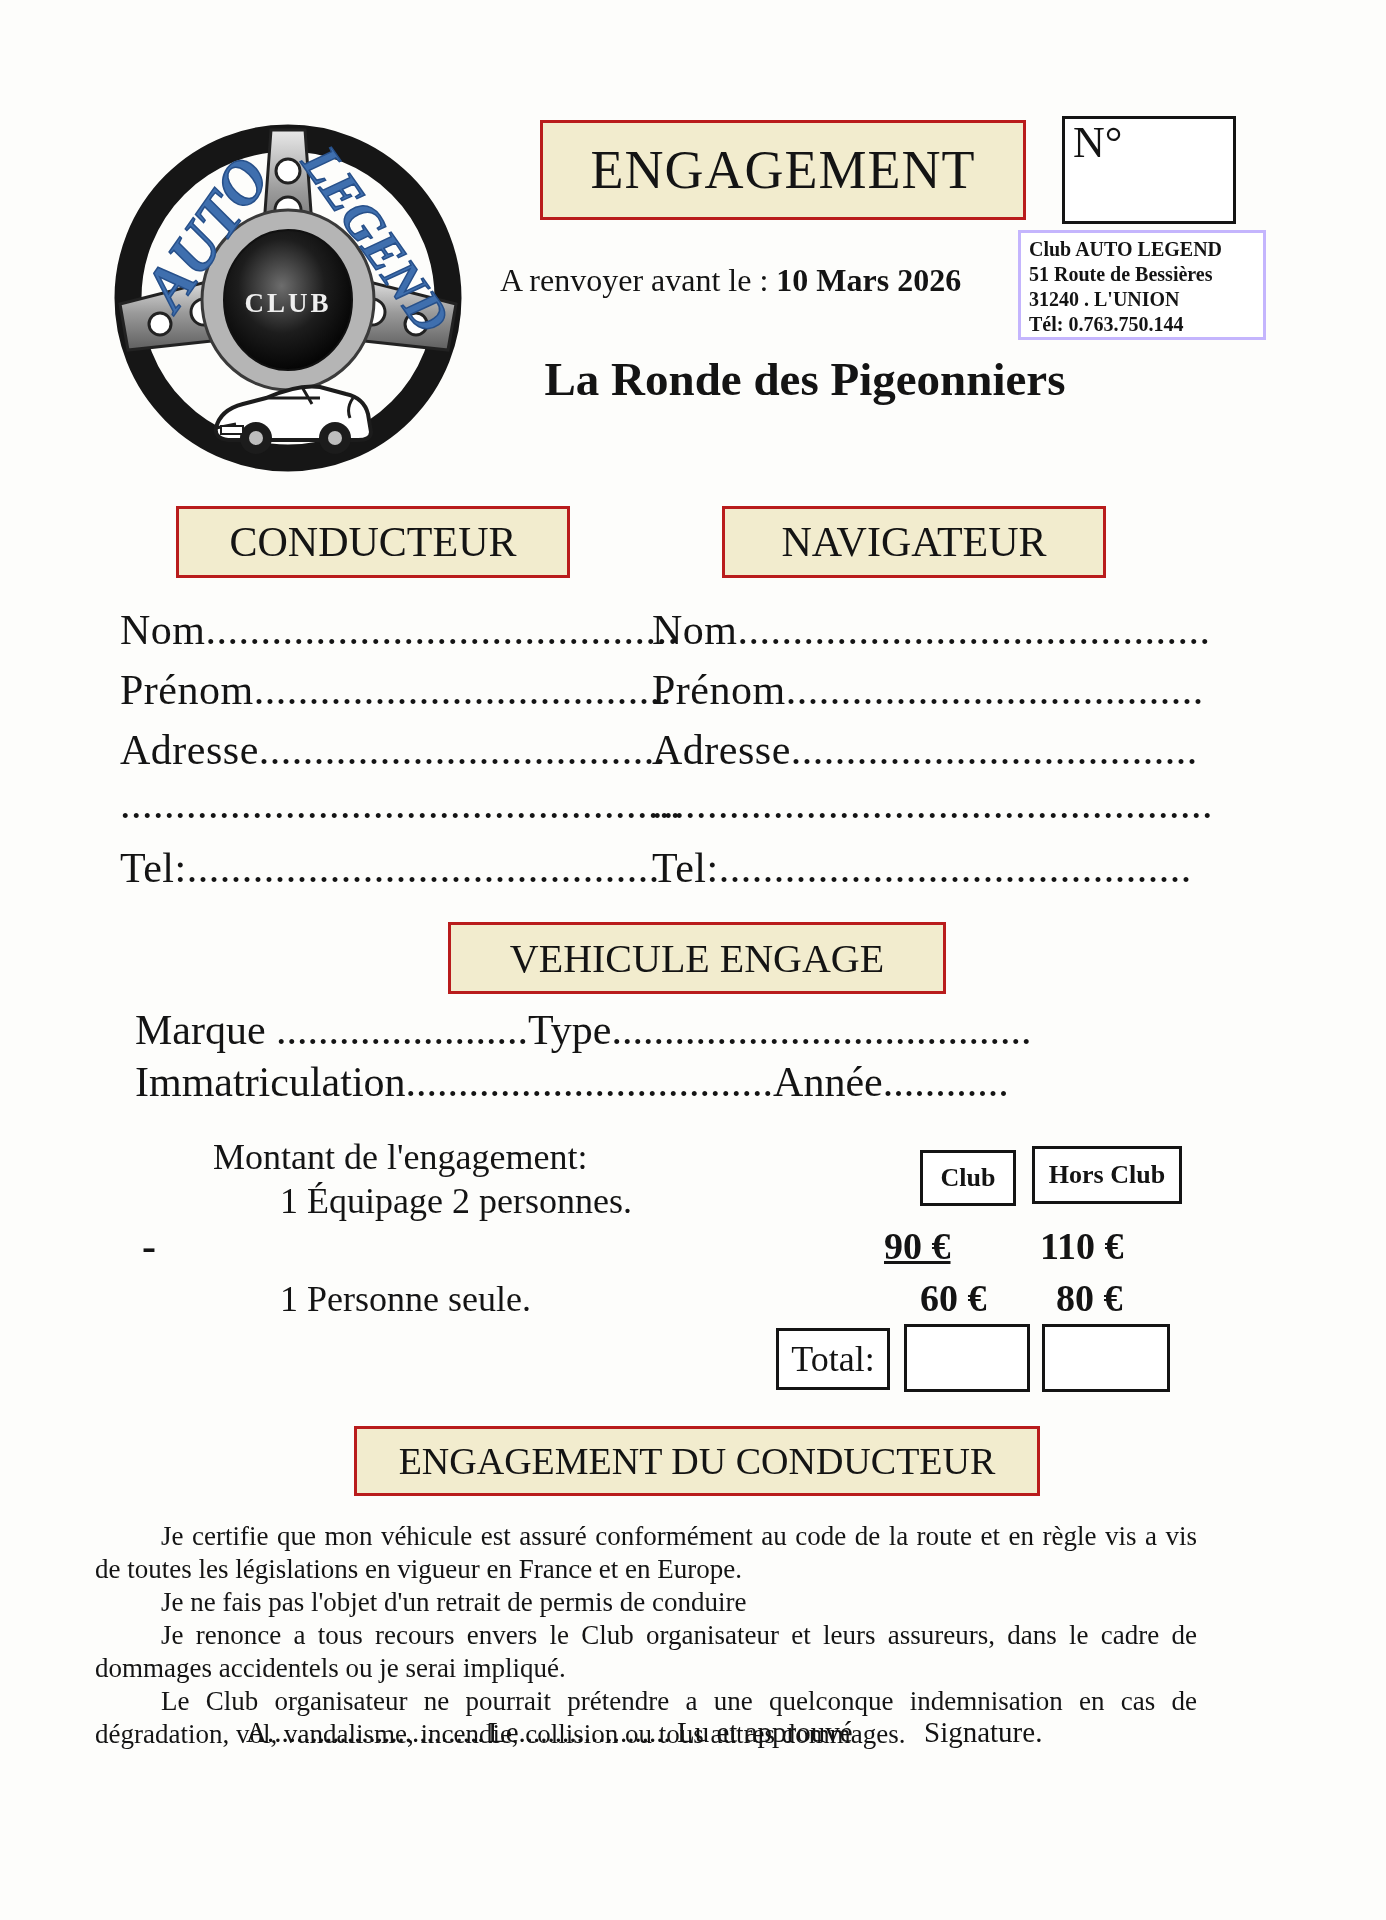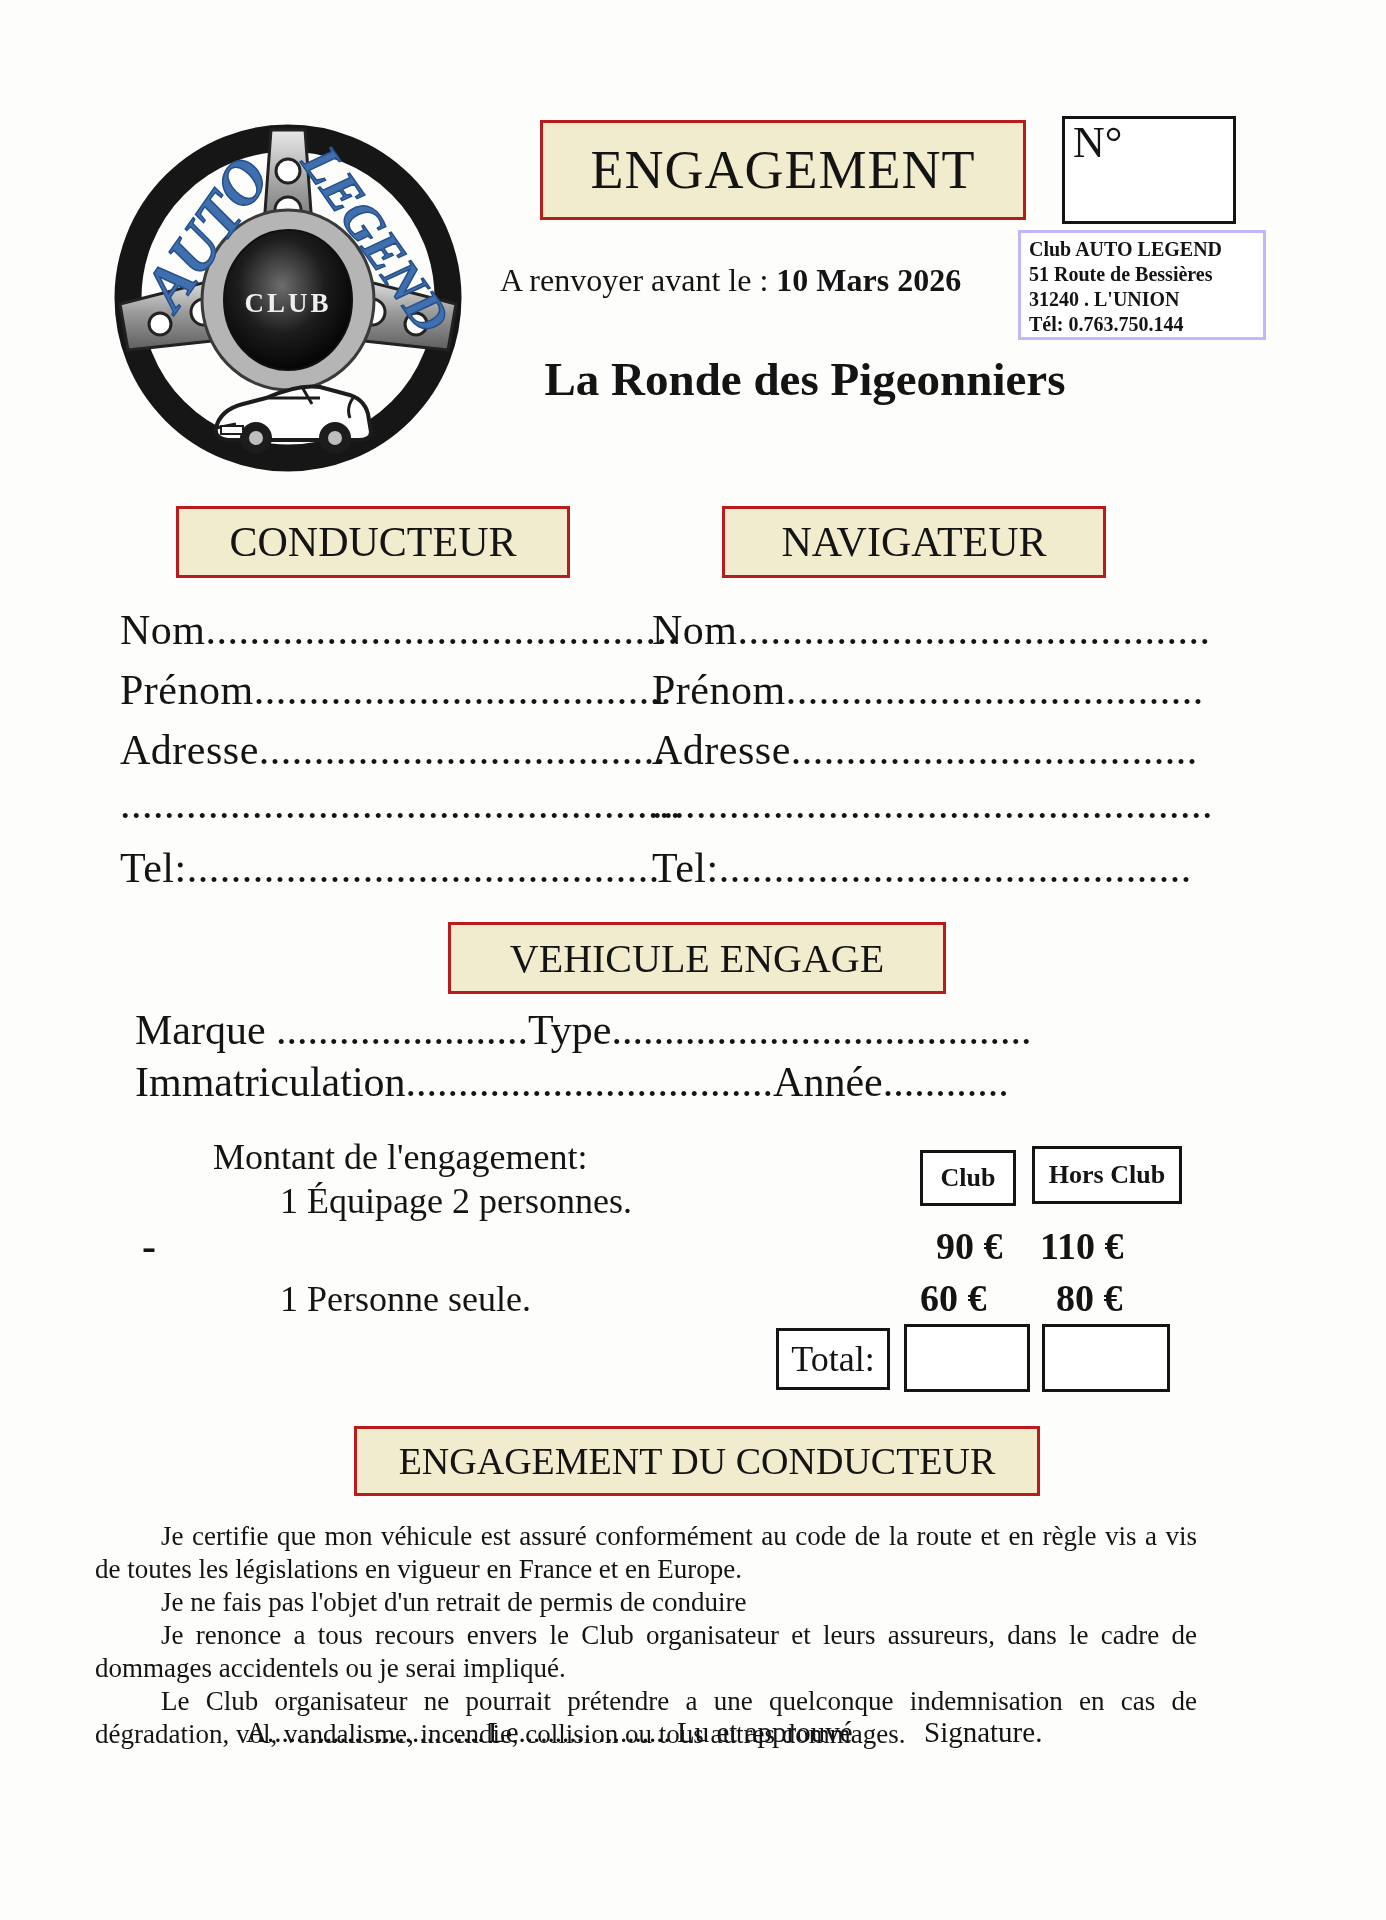--- a/index.html
+++ b/index.html
@@ -141,21 +141,21 @@
   <div class="abs" style="left:142px;top:1222px;font-size:42px;font-weight:bold;">-</div>
   <div class="plabel" style="left:280px;top:1278px;">1 Personne seule.</div>
 
   <div class="white-box" style="left:920px;top:1150px;width:96px;height:56px;display:flex;align-items:center;justify-content:center;font-weight:bold;font-size:26px;box-sizing:border-box;">
     <span>Club</span>
   </div>
   <div class="white-box" style="left:1032px;top:1146px;width:150px;height:58px;display:flex;align-items:center;justify-content:center;font-weight:bold;font-size:26px;box-sizing:border-box;">
     <span>Hors Club</span>
   </div>
 
-  <div class="price" style="left:936px;top:1224px;">90 €</div>
+  <div class="price" style="left:884px;top:1224px;text-decoration:underline;">90 €</div>
   <div class="price" style="left:1040px;top:1224px;">110 €</div>
   <div class="price" style="left:920px;top:1276px;">60 €</div>
   <div class="price" style="left:1056px;top:1276px;">80 €</div>
 
   <div class="white-box" style="left:776px;top:1328px;width:114px;height:62px;display:flex;align-items:center;justify-content:center;font-size:36px;box-sizing:border-box;">
     <span>Total:</span>
   </div>
   <div class="white-box" style="left:904px;top:1324px;width:126px;height:68px;box-sizing:border-box;"></div>
   <div class="white-box" style="left:1042px;top:1324px;width:128px;height:68px;box-sizing:border-box;"></div>
 

